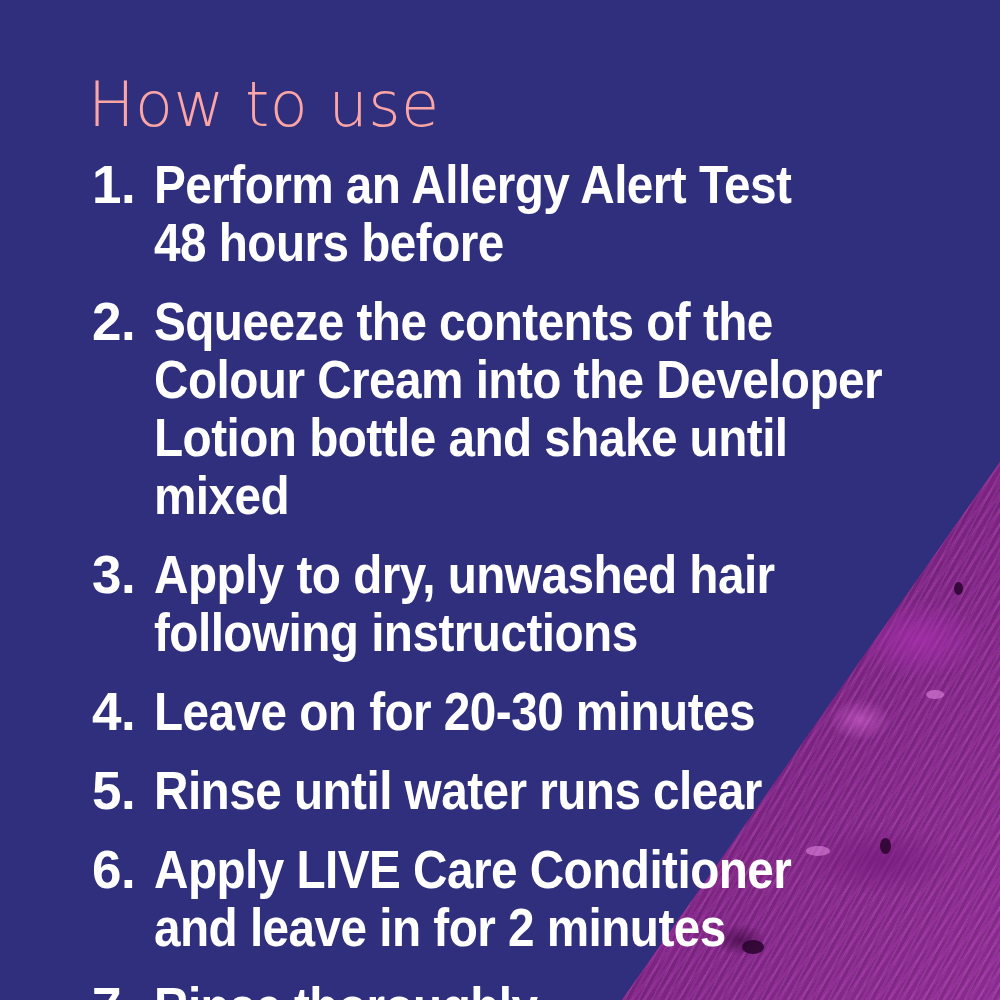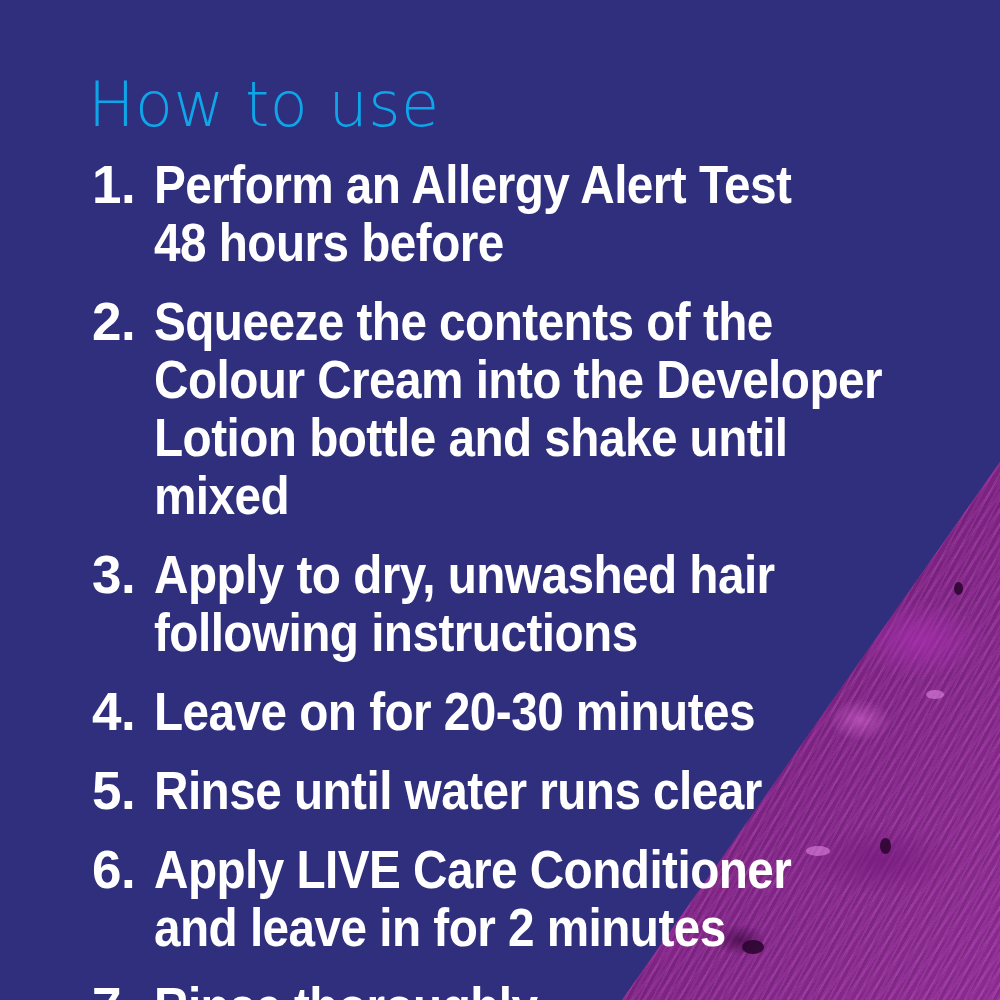--- a/index.html
+++ b/index.html
@@ -59,21 +59,21 @@
   }
   #hair-corner .fleck.light {
     background: rgba(240,150,240,.5);
   }
 
   
   #heading {
     position: absolute;
     left: 88px;
     top: 28px;
-    color: #0ea5e9;
+    color: #fca5a5;
     font-family: "DejaVu Sans", sans-serif;
     font-weight: 300;
     font-size: 62px;
     line-height: 70px;
     letter-spacing: 0.5px;
     white-space: nowrap;
   }
 
   
   #steps {

